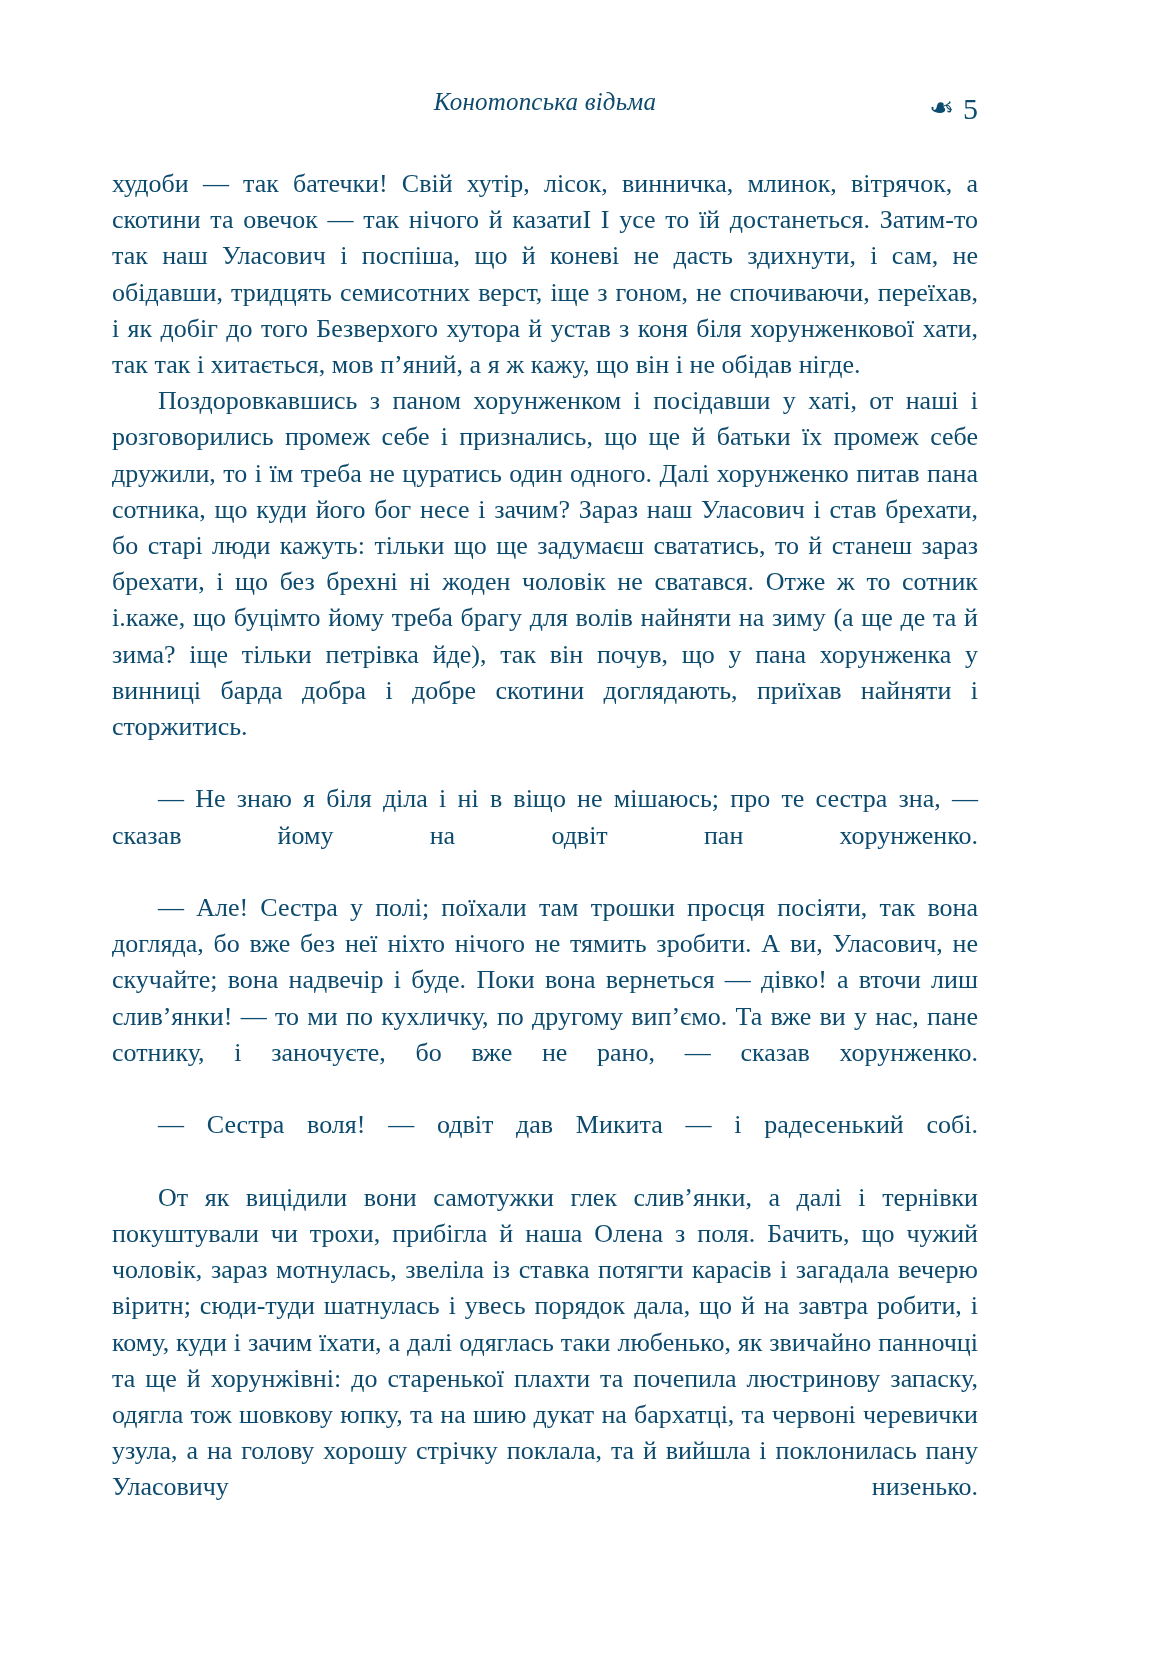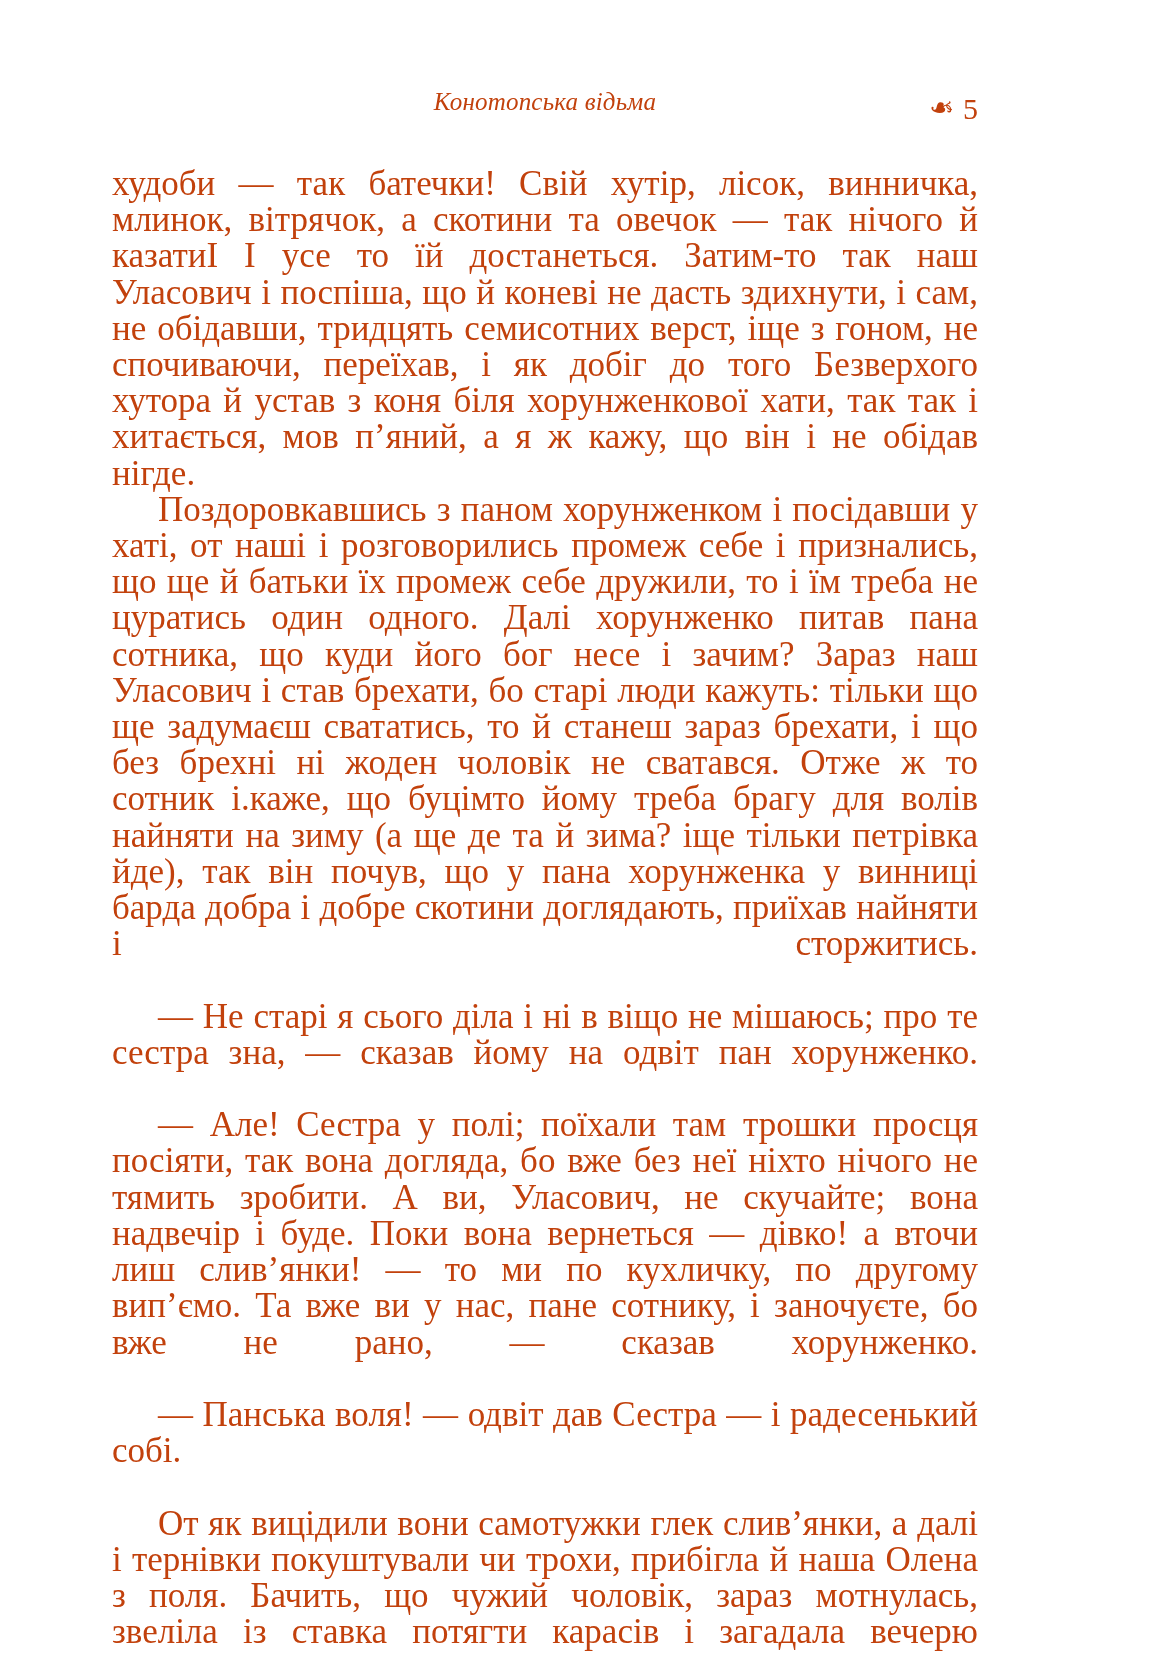--- a/index.html
+++ b/index.html
@@ -9,21 +9,21 @@
     background: #ffffff;
   }
   .page {
     position: relative;
     width: 1158px;
     height: 1654px;
     background: #ffffff;
     margin: 0 auto;
     overflow: hidden;
     font-family: "Liberation Serif", "DejaVu Serif", serif;
-    color: #c2410c;
+    color: #0c4a6e;
     -webkit-font-smoothing: antialiased;
   }
 
   
   .running-head {
     position: absolute;
     left: 112px;
     top: 88px;
     width: 866px;
     height: 42px;
@@ -59,21 +59,21 @@
 
   
   .textblock {
     position: absolute;
     left: 112px;
     top: 166px;
     width: 866px;
   }
   p.para {
     margin: 0;
-    font-size: 35px;
+    font-size: 26px;
     line-height: 36.2px;
     text-align: justify;
     text-justify: inter-word;
     text-indent: 0;
     word-spacing: 0.1px;
     hyphens: manual;
     -webkit-hyphens: manual;
   }
   p.para.indent {
     text-indent: 46px;
@@ -99,20 +99,20 @@
 
     <div class="folio">
       <span class="fleuron">❧</span>
       <span class="folio-number">5</span>
     </div>
   </div>
 
   <div class="textblock">
     <p class="para runs-on">худоби — так батечки! Свій хутір, лісок, винничка, млинок, ві­трячок, а скотини та овечок — так нічого й казатиI I усе то їй дос­танеться. Затим-то так наш Уласович і поспіша, що й коневі не дасть здихнути, і сам, не обідавши, тридцять семисотних верст, іще з гоном, не спочиваючи, переїхав, і як добіг до того Безверх­ого хутора й устав з коня біля хорунженкової хати, так так і хи­тається, мов п’яний, а я ж кажу, що він і не обідав нігде.</p>
     <p class="para indent">Поздоровкавшись з паном хорунженком і посідавши у хаті, от наші і розговорились промеж себе і признались, що ще й батьки їх промеж себе дружили, то і їм треба не цуратись один одного. Далі хорунженко питав пана сотника, що куди його бог несе і за­чим? Зараз наш Уласович і став брехати, бо старі люди кажуть: тільки що ще задумаєш свататись, то й станеш зараз брехати, і що без брехні ні жоден чоловік не сватався. Отже ж то сотник і.каже, що буцімто йому треба брагу для волів найняти на зиму (а ще де та й зима? іще тільки петрівка йде), так він почув, що у пана хорунженка у винниці барда добра і добре скотини догля­дають, приїхав найняти і сторжитись.</p>
-    <p class="para indent">— Не старі я сього діла і ні в віщо не мішаюсь; про те сестра зна, — сказав йому на одвіт пан хорунженко.</p>
+    <p class="para indent">— Не знаю я біля діла і ні в віщо не мішаюсь; про те сестра зна, — сказав йому на одвіт пан хорунженко.</p>
     <p class="para indent">— Але! Сестра у полі; поїхали там трошки просця посіяти, так вона догляда, бо вже без неї ніхто нічого не тямить зробити. А ви, Уласович, не скучайте; вона надвечір і буде. Поки вона вер­неться — дівко! а вточи лиш слив’янки! — то ми по кухличку, по другому вип’ємо. Та вже ви у нас, пане сотнику, і заночуєте, бо вже не рано, — сказав хорунженко.</p>
-    <p class="para indent">— Панська воля! — одвіт дав Сестра — і радесенький собі.</p>
+    <p class="para indent">— Сестра воля! — одвіт дав Микита — і радесенький собі.</p>
     <p class="para indent">От як вицідили вони самотужки глек слив’янки, а далі і тер­нівки покуштували чи трохи, прибігла й наша Олена з поля. Ба­чить, що чужий чоловік, зараз мотнулась, звеліла із ставка потя­гти карасів і загадала вечерю віритн; сюди-туди шатнулась і увесь порядок дала, що й на завтра робити, і кому, куди і зачим їхати, а далі одяглась таки любенько, як звичайно панночці та ще й хорунжівні: до старенької плахти та почепила люстринову запаску, одягла тож шовкову юпку, та на шию дукат на бархатці, та червоні черевички узула, а на голову хорошу стрічку поклала, та й вийшла і поклонилась пану Уласовичу низенько.</p>
 
   </div>
 
 </div>
 
 </body></html>

